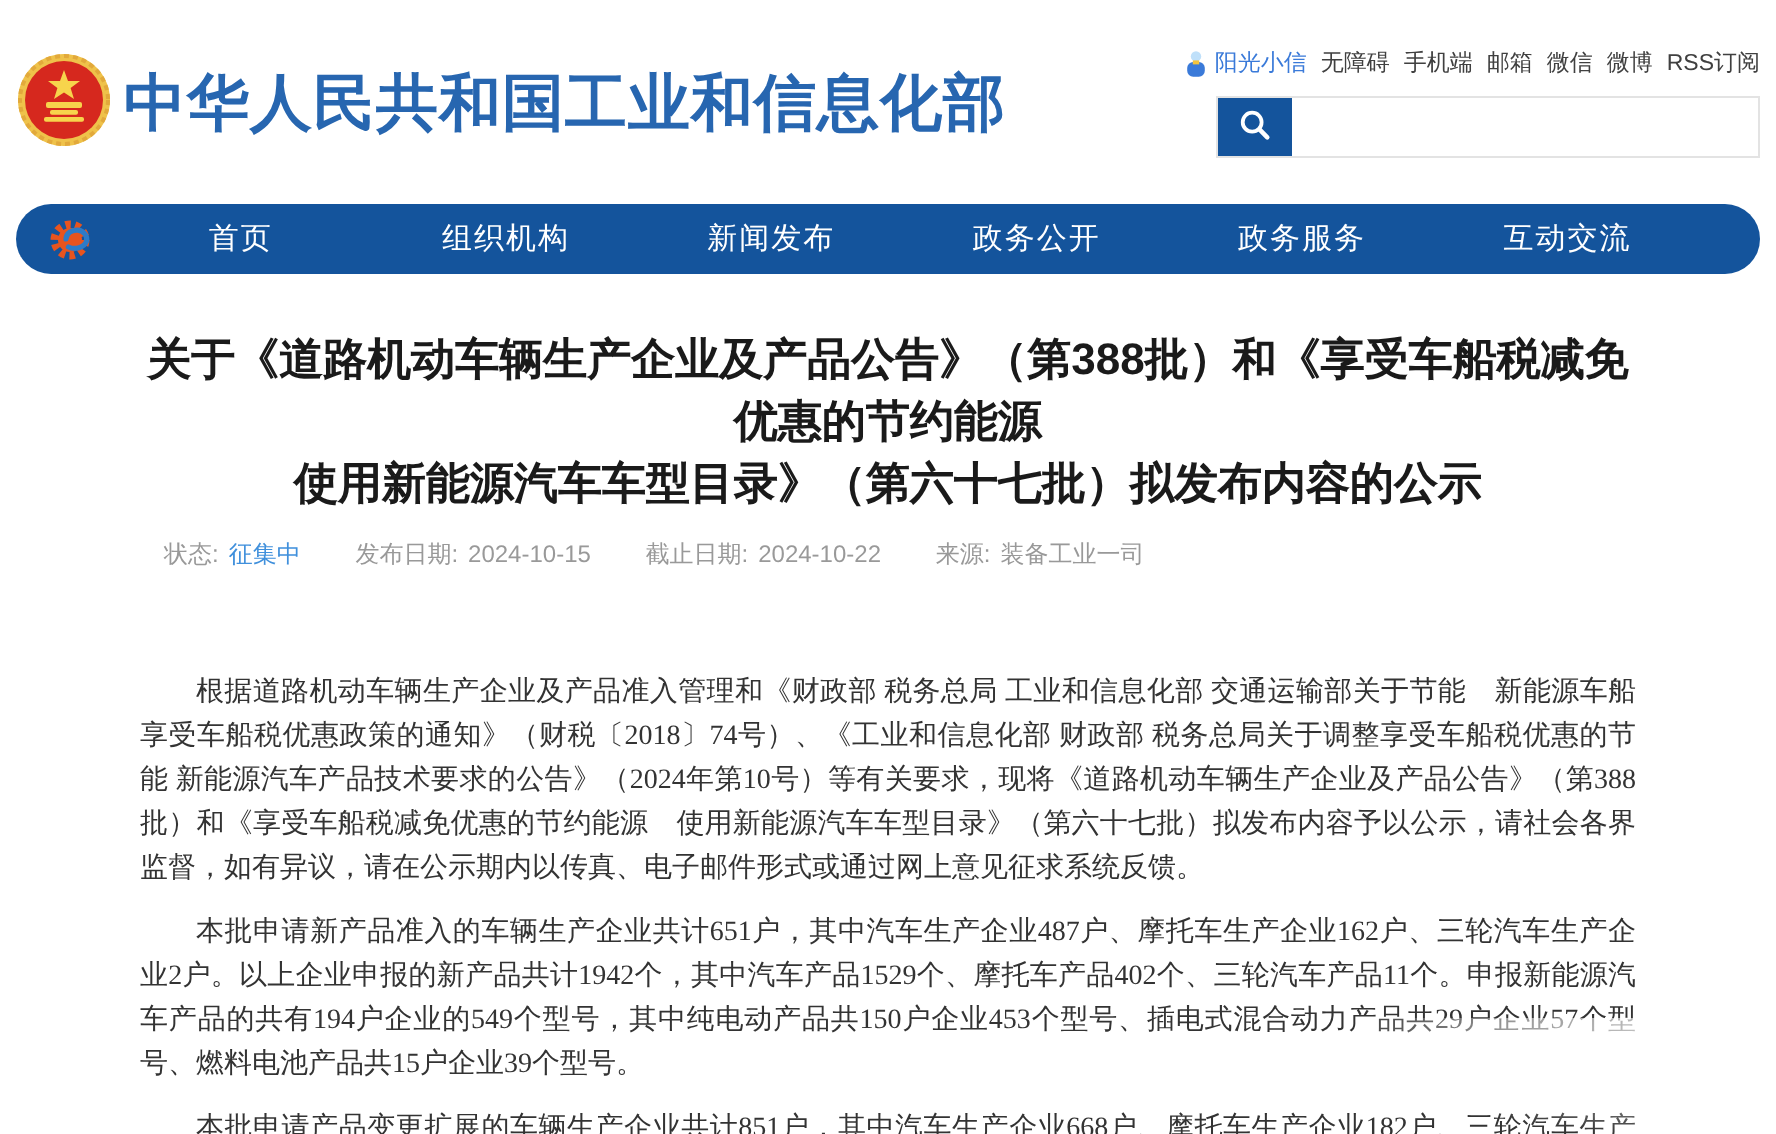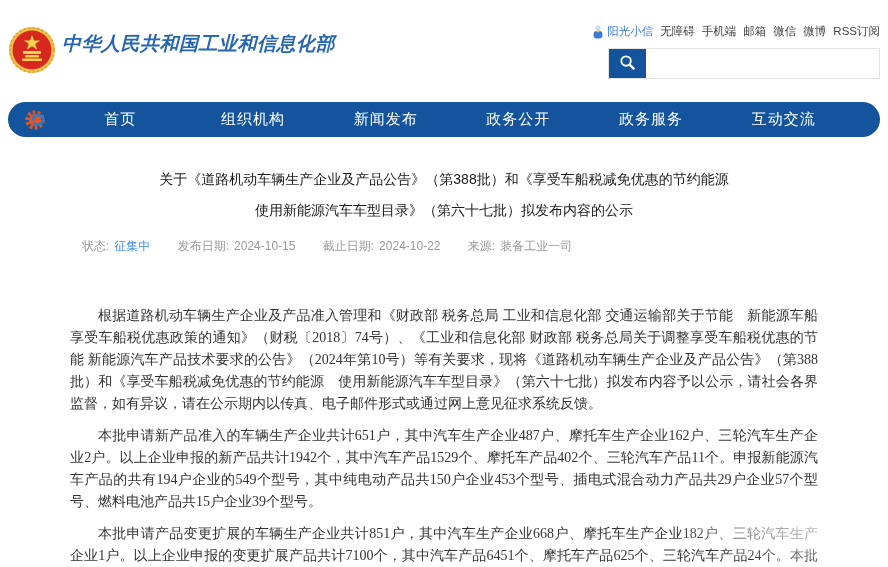--- a/index.html
+++ b/index.html
@@ -13,21 +13,21 @@
   }
   *{margin:0;padding:0;box-sizing:border-box;}
   html,body{background:#fff;}
   body{font-family:"Liberation Sans","DejaVu Sans",sans-serif;}
   .page{position:relative;width:888px;height:567px;background:#fff;overflow:hidden;}
 
   
   .header{position:relative;height:100px;background:#fff;}
   .emblem{position:absolute;left:8px;top:26px;width:48px;height:48px;}
   .brand{position:absolute;left:62px;top:31px;}
-  .brand-cn{font-size:19px;font-weight:bold;color:var(--brand_blue);letter-spacing:0.5px;white-space:nowrap;font-style:italic;}
+  .brand-cn{font-size:31px;font-weight:bold;color:var(--brand_blue);letter-spacing:0.5px;white-space:nowrap;}
   .brand-en{font-size:10.2px;color:var(--brand_blue);margin-top:3px;white-space:nowrap;}
 
   .header-right{position:absolute;right:8px;top:24px;width:272px;}
   .quick-links{display:flex;justify-content:flex-end;align-items:center;gap:7px;font-size:11.5px;color:#404040;white-space:nowrap;}
   .quick-links a{color:#404040;text-decoration:none;cursor:pointer;}
   .quick-links a.hl{color:#3A7AD9;display:inline-flex;align-items:center;gap:3px;}
   .mascot{display:inline-block;width:12px;height:14px;}
   .search{display:flex;margin-top:9px;height:31px;border:1px solid #E3E3E3;}
   .search input{flex:1;border:none;outline:none;padding:0 8px;font-size:12.5px;color:#333;font-family:inherit;}
   .search input::placeholder{color:#9a9a9a;}
@@ -38,21 +38,21 @@
   .nav-logo{width:26px;height:26px;margin-right:4px;position:relative;flex:0 0 auto;}
   .nav a{flex:1;text-align:center;font-size:15px;color:#fff;text-decoration:none;letter-spacing:1px;cursor:pointer;}
 
   
   .breadcrumb{margin:15px 0 0 8px;font-size:12.5px;color:#666;}
   .breadcrumb a{color:#666;text-decoration:none;cursor:pointer;}
   .breadcrumb .sep{margin:0 7px;color:#999;font-size:11px;}
 
   
   .main{width:748px;margin:32px auto 0;}
-  .art-title{text-align:center;font-size:14px;font-weight:normal;color:#1a1a1a;line-height:31px;}
+  .art-title{text-align:center;font-size:22px;font-weight:bold;color:#1a1a1a;line-height:31px;}
   .meta{margin-top:12px;text-align:left;font-size:12px;color:#999;}
   .meta .grp{margin:0 12px;white-space:nowrap;}
   .meta .val{margin-left:5px;}
   .meta .status{color:var(--status_blue);}
   .paras{margin-top:50px;font-family:"Liberation Serif","DejaVu Serif",serif;font-size:14px;color:#333;line-height:22px;text-align:justify;}
   .paras p{text-indent:2em;margin-bottom:10px;}
 
   .corner-fade{position:absolute;right:0;bottom:0;width:210px;height:58px;pointer-events:none;
     background:radial-gradient(ellipse at 95% 20%, rgba(255,255,255,.85) 0%, rgba(255,255,255,.5) 45%, rgba(255,255,255,0) 75%);}
 </style>

